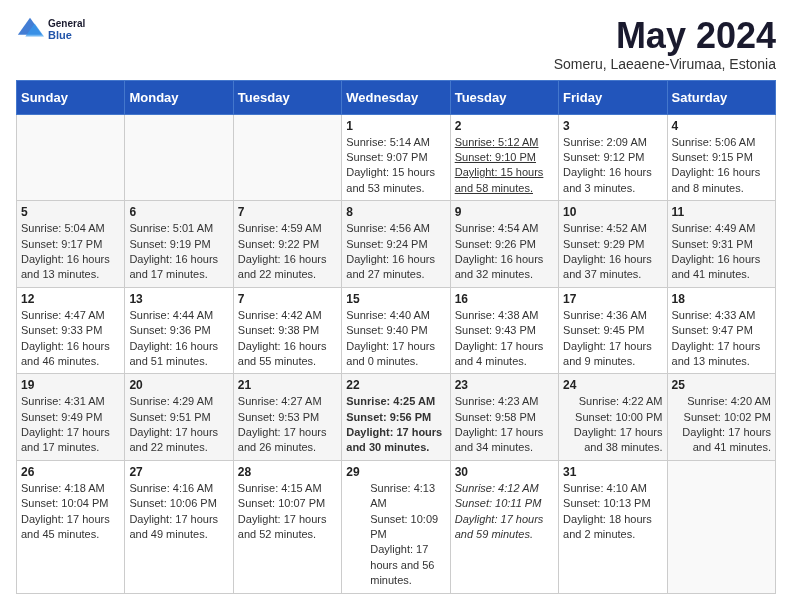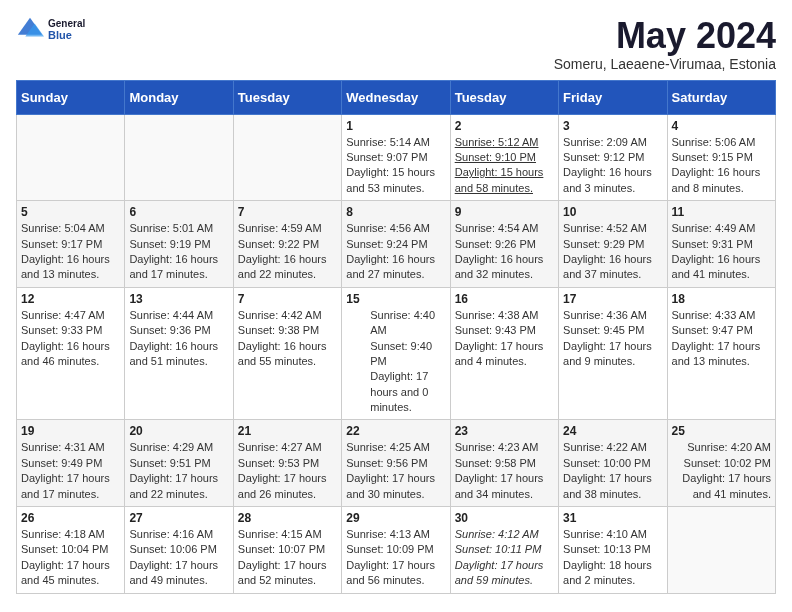--- a/index.html
+++ b/index.html
@@ -215,21 +215,21 @@
 Daylight: 16 hours and 51 minutes.</div>
         </td>
         <td>
           <span class="day-number">7</span>
           <div class="day-info" style="white-space: pre-line;">Sunrise: 4:42 AM
 Sunset: 9:38 PM
 Daylight: 16 hours and 55 minutes.</div>
         </td>
         <td>
           <span class="day-number">15</span>
-          <div class="day-info" style="white-space: pre-line; margin-left: 24px;">Sunrise: 4:40 AM
+          <div class="day-info" style="white-space: pre-line;">Sunrise: 4:40 AM
 Sunset: 9:40 PM
 Daylight: 17 hours and 0 minutes.</div>
         </td>
         <td>
           <span class="day-number">16</span>
           <div class="day-info" style="white-space: pre-line;">Sunrise: 4:38 AM
 Sunset: 9:43 PM
 Daylight: 17 hours and 4 minutes.</div>
         </td>
         <td>
@@ -259,33 +259,33 @@
 Daylight: 17 hours and 22 minutes.</div>
         </td>
         <td>
           <span class="day-number">21</span>
           <div class="day-info" style="white-space: pre-line;">Sunrise: 4:27 AM
 Sunset: 9:53 PM
 Daylight: 17 hours and 26 minutes.</div>
         </td>
         <td>
           <span class="day-number">22</span>
-          <div class="day-info" style="white-space: pre-line;">Sunrise: 4:25 AM
+          <div class="day-info" style="white-space: pre-line; font-weight: bold;">Sunrise: 4:25 AM
 Sunset: 9:56 PM
 Daylight: 17 hours and 30 minutes.</div>
         </td>
         <td>
           <span class="day-number">23</span>
           <div class="day-info" style="white-space: pre-line;">Sunrise: 4:23 AM
 Sunset: 9:58 PM
 Daylight: 17 hours and 34 minutes.</div>
         </td>
         <td>
           <span class="day-number">24</span>
-          <div class="day-info" style="white-space: pre-line;">Sunrise: 4:22 AM
+          <div class="day-info" style="white-space: pre-line; text-align: right;">Sunrise: 4:22 AM
 Sunset: 10:00 PM
 Daylight: 17 hours and 38 minutes.</div>
         </td>
         <td>
           <span class="day-number">25</span>
           <div class="day-info" style="white-space: pre-line; text-align: right;">Sunrise: 4:20 AM
 Sunset: 10:02 PM
 Daylight: 17 hours and 41 minutes.</div>
         </td>
       </tr>
@@ -303,21 +303,21 @@
 Daylight: 17 hours and 49 minutes.</div>
         </td>
         <td>
           <span class="day-number">28</span>
           <div class="day-info" style="white-space: pre-line;">Sunrise: 4:15 AM
 Sunset: 10:07 PM
 Daylight: 17 hours and 52 minutes.</div>
         </td>
         <td>
           <span class="day-number">29</span>
-          <div class="day-info" style="white-space: pre-line;">Sunrise: 4:13 AM
+          <div class="day-info" style="white-space: pre-line; margin-left: 24px;">Sunrise: 4:13 AM
 Sunset: 10:09 PM
 Daylight: 17 hours and 56 minutes.</div>
         </td>
         <td>
           <span class="day-number">30</span>
           <div class="day-info" style="white-space: pre-line; font-style: italic;">Sunrise: 4:12 AM
 Sunset: 10:11 PM
 Daylight: 17 hours and 59 minutes.</div>
         </td>
         <td>

